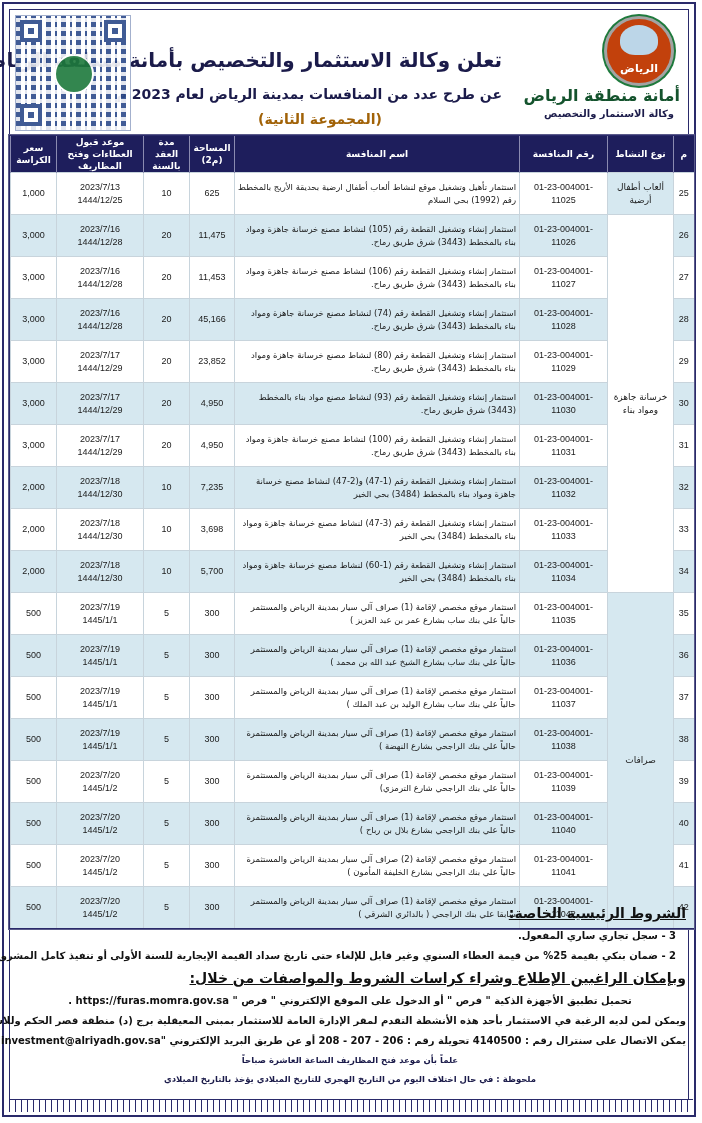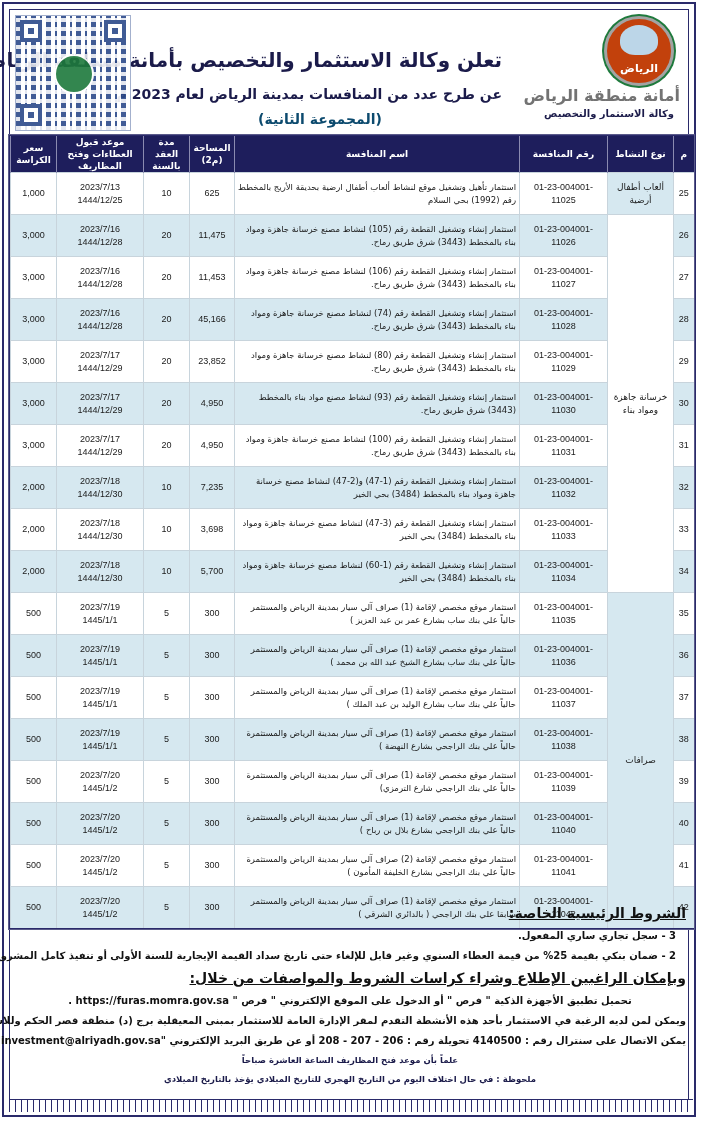--- a/index.html
+++ b/index.html
@@ -3,25 +3,25 @@
 <meta charset="utf-8">
 <style>
   html, body { margin:0; padding:0; background:#ffffff; }
   body { width:702px; height:1123px; position:relative; overflow:hidden; font-family:"DejaVu Sans", sans-serif; color:#1a1a1a; }
   .frame { position:absolute; left:2px; top:2px; width:694px; height:1115px; border:2px solid #2a2a6a; box-sizing:border-box; }
   .frame-inner { position:absolute; left:5px; top:5px; right:5px; bottom:5px; border:1px solid #2a2a6a; }
   .header { position:absolute; left:8px; top:8px; width:684px; height:124px; direction:rtl; }
   .logo { position:absolute; right:18px; top:8px; width:64px; height:64px; border-radius:50%; background:#c2410c; border:3px solid #a3a3a3; box-shadow:0 0 0 2px #1e7a3c; }
   .logo .inner { position:absolute; left:13px; top:6px; width:38px; height:30px; border-radius:50% 50% 40% 40%; background:#bcd6e8; }
   .logo .txt { position:absolute; left:0; right:0; bottom:8px; text-align:center; color:#fff; font-size:11px; font-weight:bold; }
-  .org-name { position:absolute; right:12px; top:78px; font-size:16px; font-weight:bold; color:#737373; white-space:nowrap; }
+  .org-name { position:absolute; right:12px; top:78px; font-size:16px; font-weight:bold; color:#14532d; white-space:nowrap; }
   .org-sub { position:absolute; right:18px; top:100px; font-size:10px; font-weight:bold; color:#1b1b4a; white-space:nowrap; }
   .title { position:absolute; right:190px; left:130px; top:40px; text-align:center; font-size:20px; font-weight:bold; color:#1b1b4a; white-space:nowrap; }
   .subtitle { position:absolute; right:190px; left:130px; top:78px; text-align:center; font-size:14px; font-weight:bold; color:#1b1b4a; white-space:nowrap; }
-  .subtitle2 { position:absolute; right:190px; left:130px; top:103px; text-align:center; font-size:14px; font-weight:bold; color:#0c4a6e; white-space:nowrap; }
+  .subtitle2 { position:absolute; right:190px; left:130px; top:103px; text-align:center; font-size:14px; font-weight:bold; color:#a16207; white-space:nowrap; }
   .qr { position:absolute; left:7px; top:7px; width:114px; height:114px; border:1px solid #9aa8c8; background:
       repeating-linear-gradient(90deg, #2c4a8a 0 5px, #fff 5px 9px, #2c4a8a 9px 11px, #fff 11px 15px),
       #fff; opacity:0.9; }
   .qr .mask { position:absolute; inset:0; background: repeating-linear-gradient(0deg, rgba(255,255,255,0.85) 0 4px, rgba(255,255,255,0) 4px 9px); }
   .qr .corner { position:absolute; width:22px; height:22px; border:4px solid #2c4a8a; background:#fff; box-sizing:border-box; }
   .qr .corner::after { content:""; position:absolute; left:4px; top:4px; width:6px; height:6px; background:#2c4a8a; }
   .qr .c1 { left:4px; top:4px; } .qr .c2 { right:4px; top:4px; } .qr .c3 { left:4px; bottom:4px; }
   .qr .badge { position:absolute; left:38px; top:38px; width:36px; height:36px; border-radius:50%; background:#1e7a3c; border:2px solid #fff; }
 
   .table-wrap { position:absolute; left:9px; top:135px; width:683px; border:1px solid #2a2a6a; box-shadow:0 0 0 1px #5a5a8a; }

